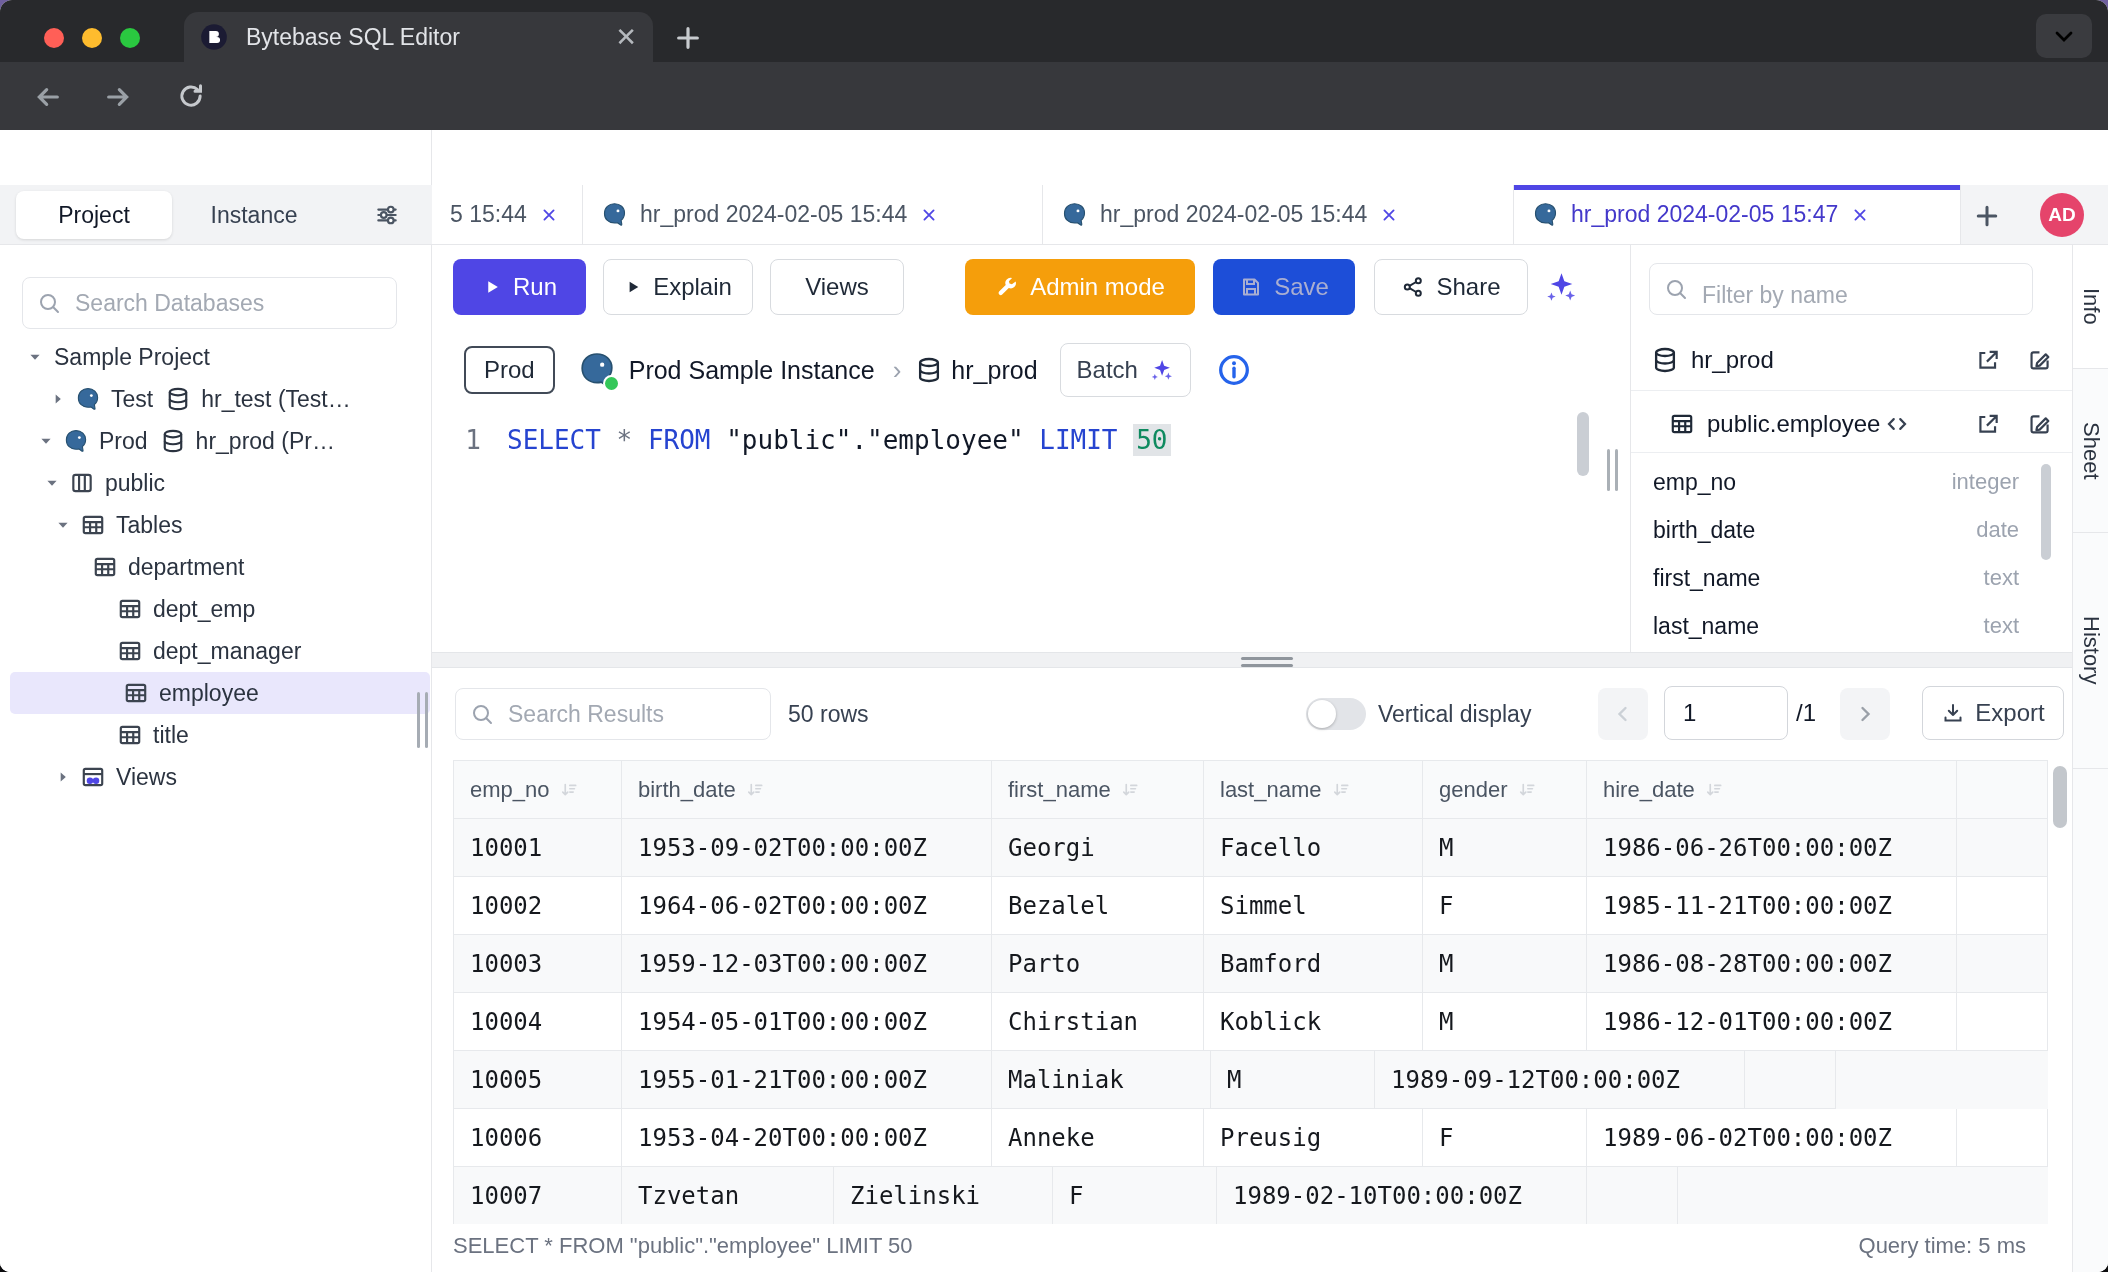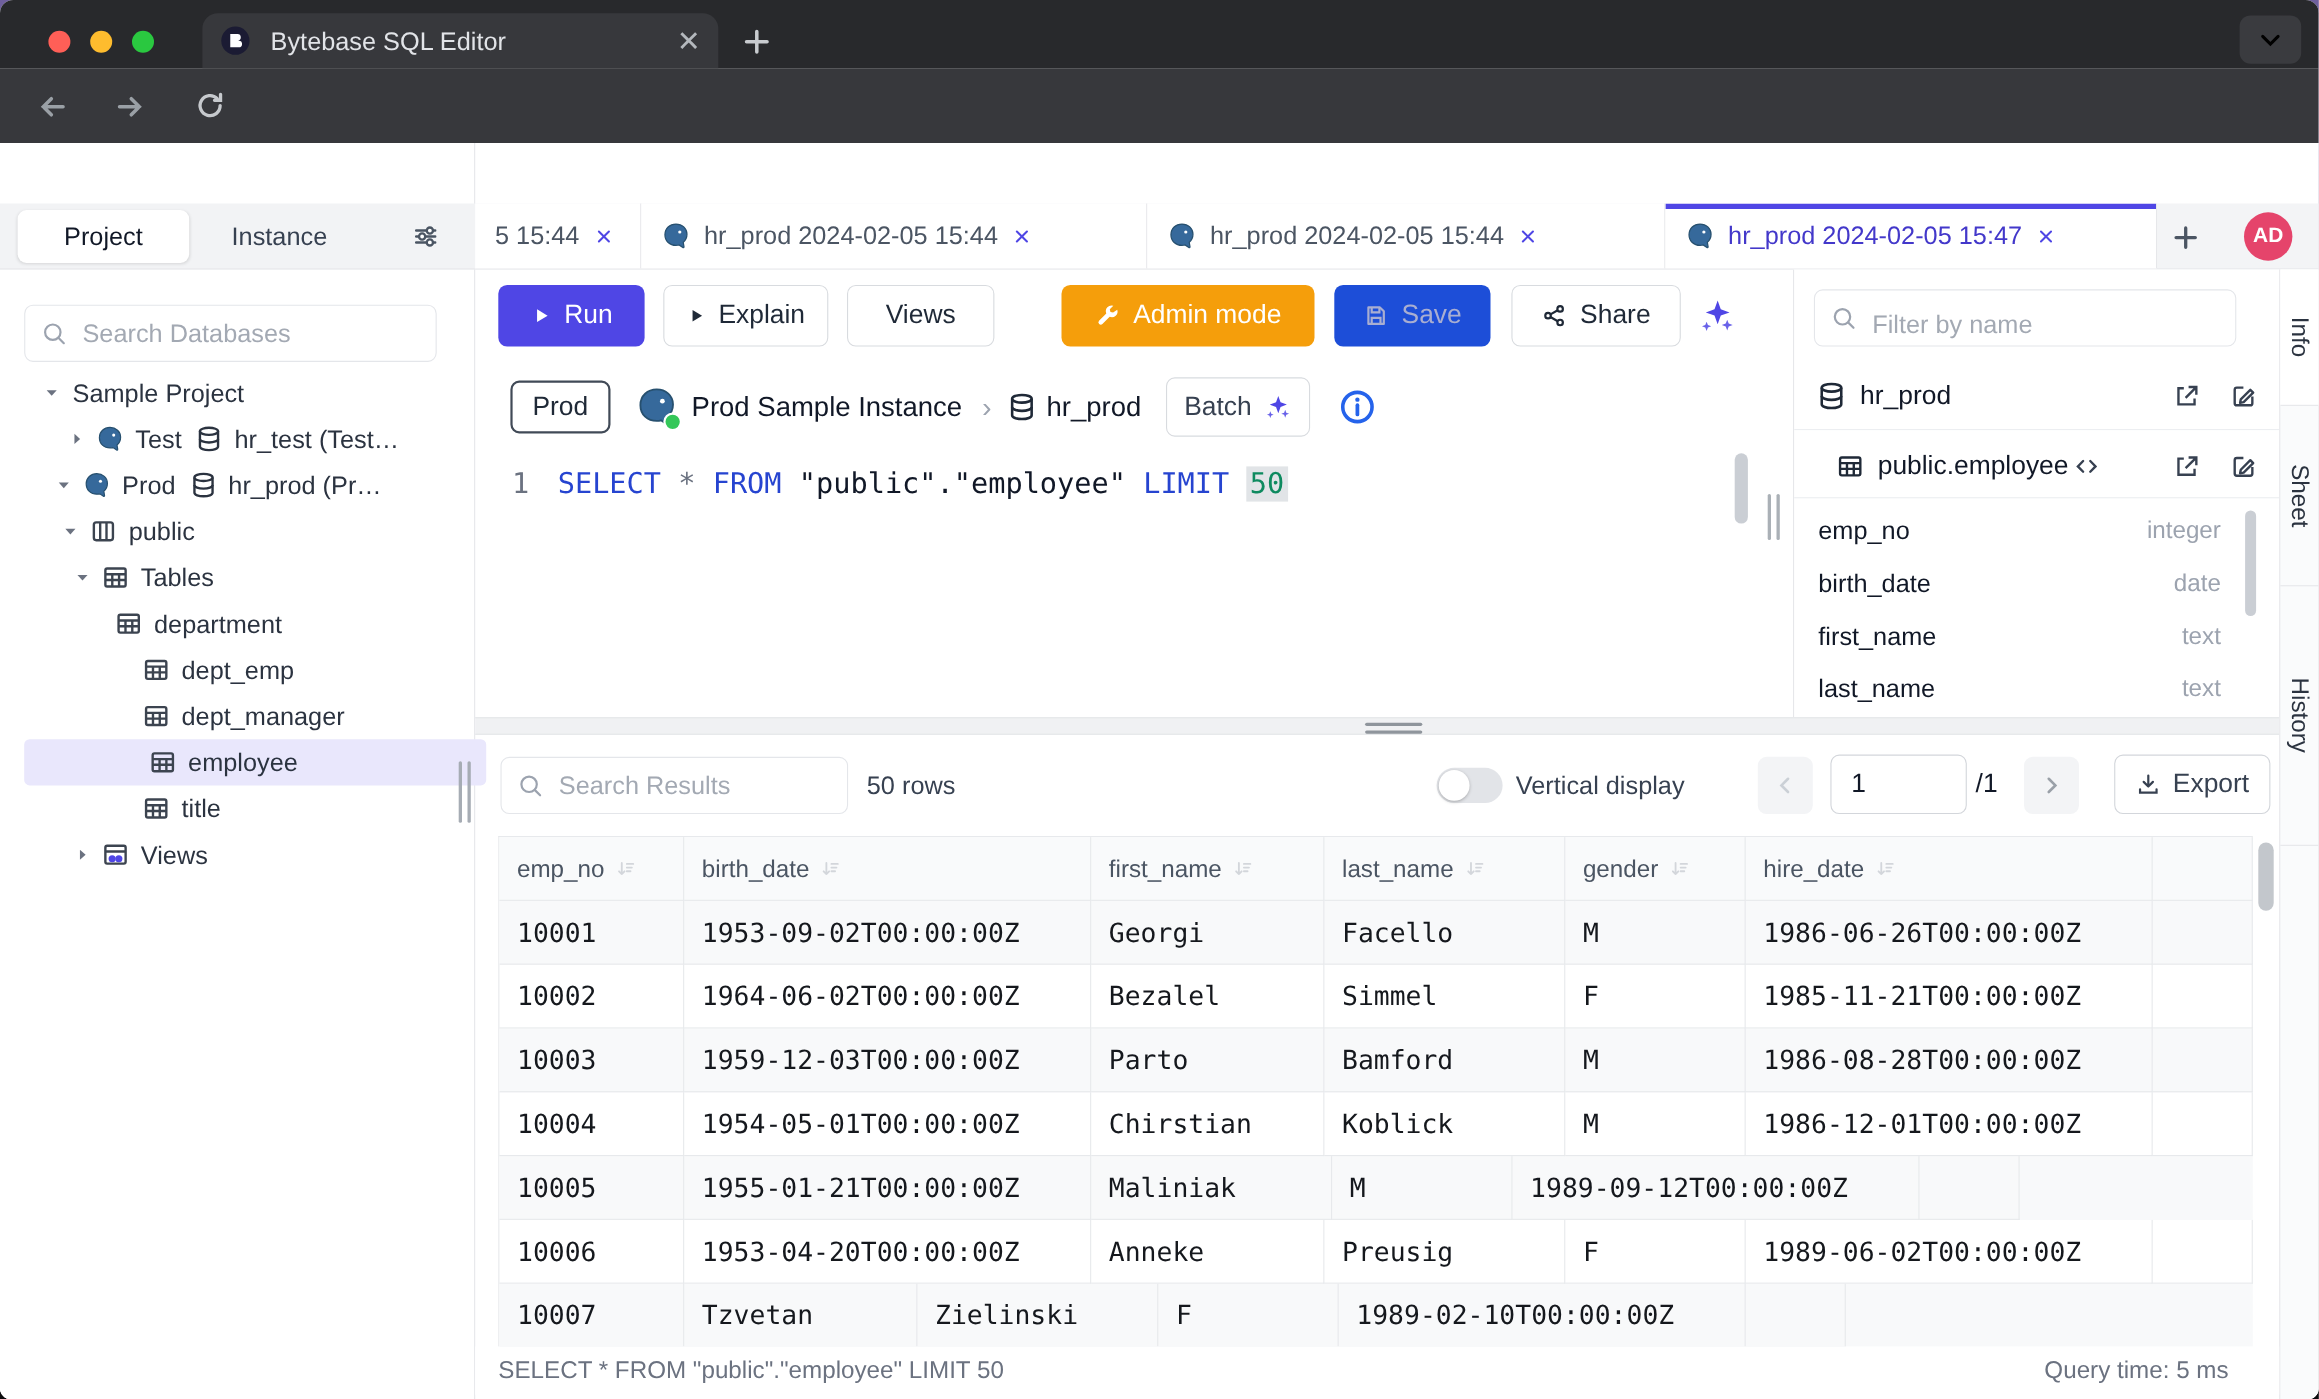--- a/index.html
+++ b/index.html
@@ -28,21 +28,21 @@
   .app{left:0;top:130px;width:2108px;height:1142px;background:#fff;}
 
   
   .sidebar{left:0;top:130px;width:432px;height:1142px;background:#fff;border-right:1px solid #e6e7ea;box-sizing:border-box;}
   .sb-header{left:0;top:185px;width:432px;height:60px;background:#f2f3f5;border-bottom:1px solid #e6e7ea;box-sizing:border-box;}
   .pill{left:16px;top:191px;width:156px;height:48px;background:#fff;border-radius:8px;box-shadow:0 1px 3px rgba(0,0,0,.12);display:flex;align-items:center;justify-content:center;font-size:23px;color:#111827;font-weight:500;}
   .sb-tab2{left:172px;top:191px;width:164px;height:48px;display:flex;align-items:center;justify-content:center;font-size:23px;color:#374151;}
   .searchbox{left:22px;top:277px;width:375px;height:52px;border:1px solid #e4e6ea;border-radius:8px;display:flex;align-items:center;padding:0 14px;box-sizing:border-box;gap:12px;background:#fff;}
   .searchbox input{border:none;outline:none;font-size:23px;color:#111827;width:100%;background:transparent;font-family:"Liberation Sans",sans-serif;}
   .searchbox input::placeholder{color:#a3a9b3;}
-  #tree{left:16px;top:336px;width:432px;}
+  #tree{left:4px;top:336px;width:432px;}
   .trow{height:42px;display:flex;align-items:center;font-size:23px;color:#2b3340;box-sizing:border-box;white-space:nowrap;overflow:hidden;}
   .trow .caret{width:22px;display:flex;justify-content:center;color:#6b7280;flex:none;}
   .trow .ticon{margin:0 10px 0 6px;color:#3c4450;}
   .trow.sel{background:#e9e7fc;border-radius:5px;margin:0 6px;}
   .sb-handle{left:417px;top:692px;display:flex;gap:5px;}
   .sb-handle i{display:block;width:3px;height:56px;background:#a6acb4;border-radius:2px;}
 
   
   .tabstrip{left:432px;top:185px;width:1676px;height:60px;background:#f3f4f6;border-bottom:1px solid #e6e7ea;box-sizing:border-box;display:flex;}
   .etab{position:relative;height:100%;background:#fff;border-right:1px solid #e6e7ea;box-sizing:border-box;display:flex;align-items:center;gap:12px;padding:0 18px;font-size:23px;color:#4b5563;overflow:hidden;flex:none;}

